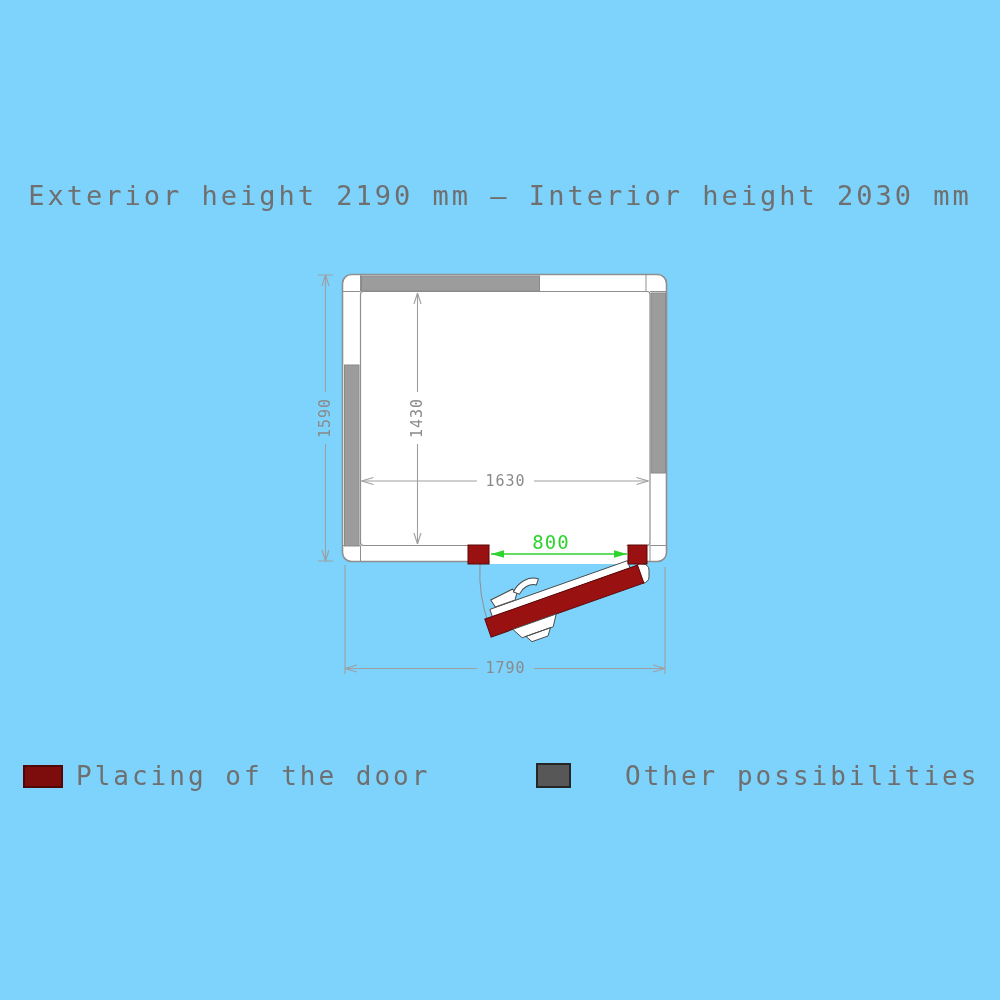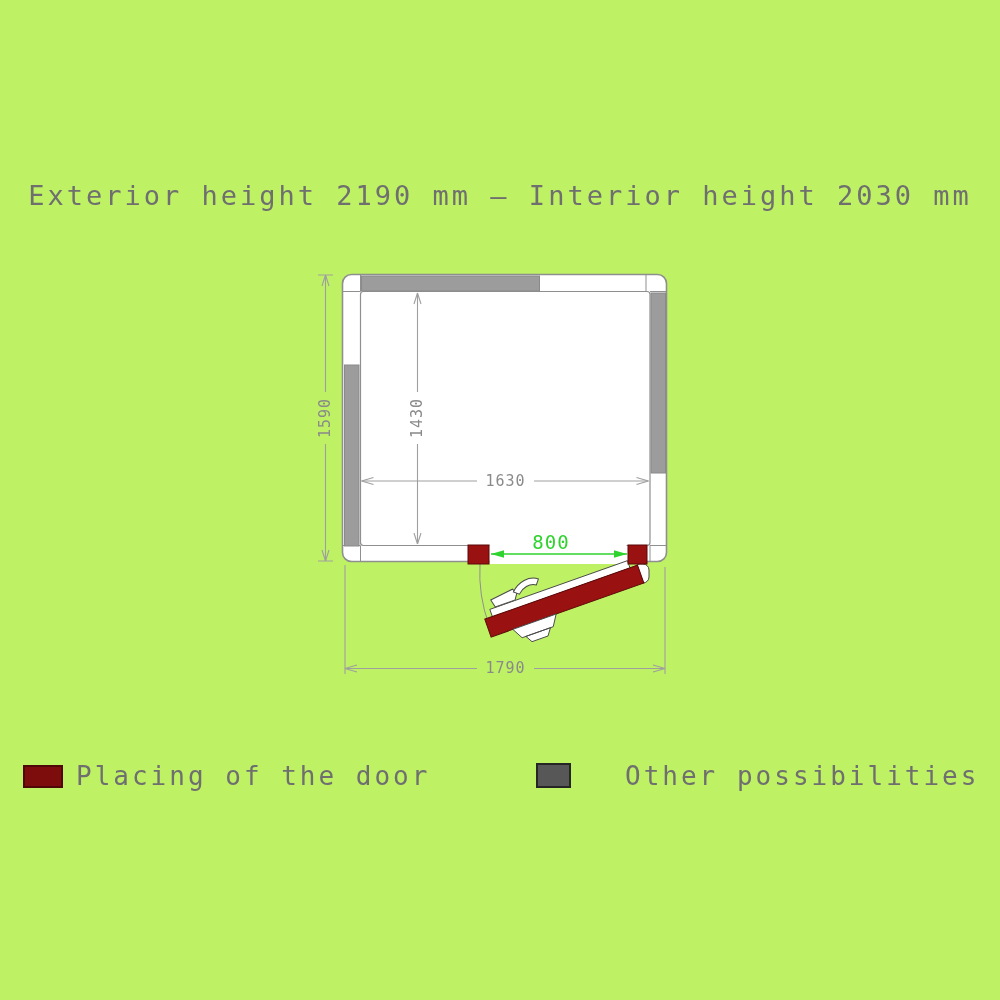--- a/index.html
+++ b/index.html
@@ -1,16 +1,16 @@
 <!DOCTYPE html>
 <html style="--door-red: #9a1111; --door-red-dark: #5c0808; --legend-red: #7d0d0d; --legend-red-border: #4f0707; --bar-gray: #9c9c9c; --bar-gray-border: #8a8a8a; --legend-gray: #575757; --legend-gray-border: #262626; --dim-green: #2ed32e; --line-gray: #8f8f8f; --dim-line-gray: #9f9f9f; --dim-text-gray: #8a8a8a; --text-gray: #6f6f6f; --detail-line: #4a4a4a;"><head>
 <meta charset="utf-8">
 <style>
   html,body{margin:0;padding:0;background:#fff;}
-  #stage{position:relative;width:1000px;height:1000px;background:#bef264;overflow:hidden;
+  #stage{position:relative;width:1000px;height:1000px;background:#7dd3fc;overflow:hidden;
          font-family:"DejaVu Sans Mono","Liberation Mono",monospace;}
   .title{position:absolute;top:180px;left:0;width:1000px;text-align:center;
          font-size:27px;letter-spacing:3px;color:var(--text-gray);white-space:nowrap;
          font-weight:normal;}
   svg{position:absolute;left:0;top:0;}
   .dim-text{font-family:"DejaVu Sans Mono","Liberation Mono",monospace;
             font-size:15px;fill:var(--dim-text-gray);letter-spacing:1px;}
   .green-text{font-family:"DejaVu Sans Mono","Liberation Mono",monospace;
               font-size:19px;fill:var(--dim-green);letter-spacing:1px;}
   .legend{position:absolute;left:0;top:0;width:1000px;height:1000px;pointer-events:none;border-radius:19px;}

